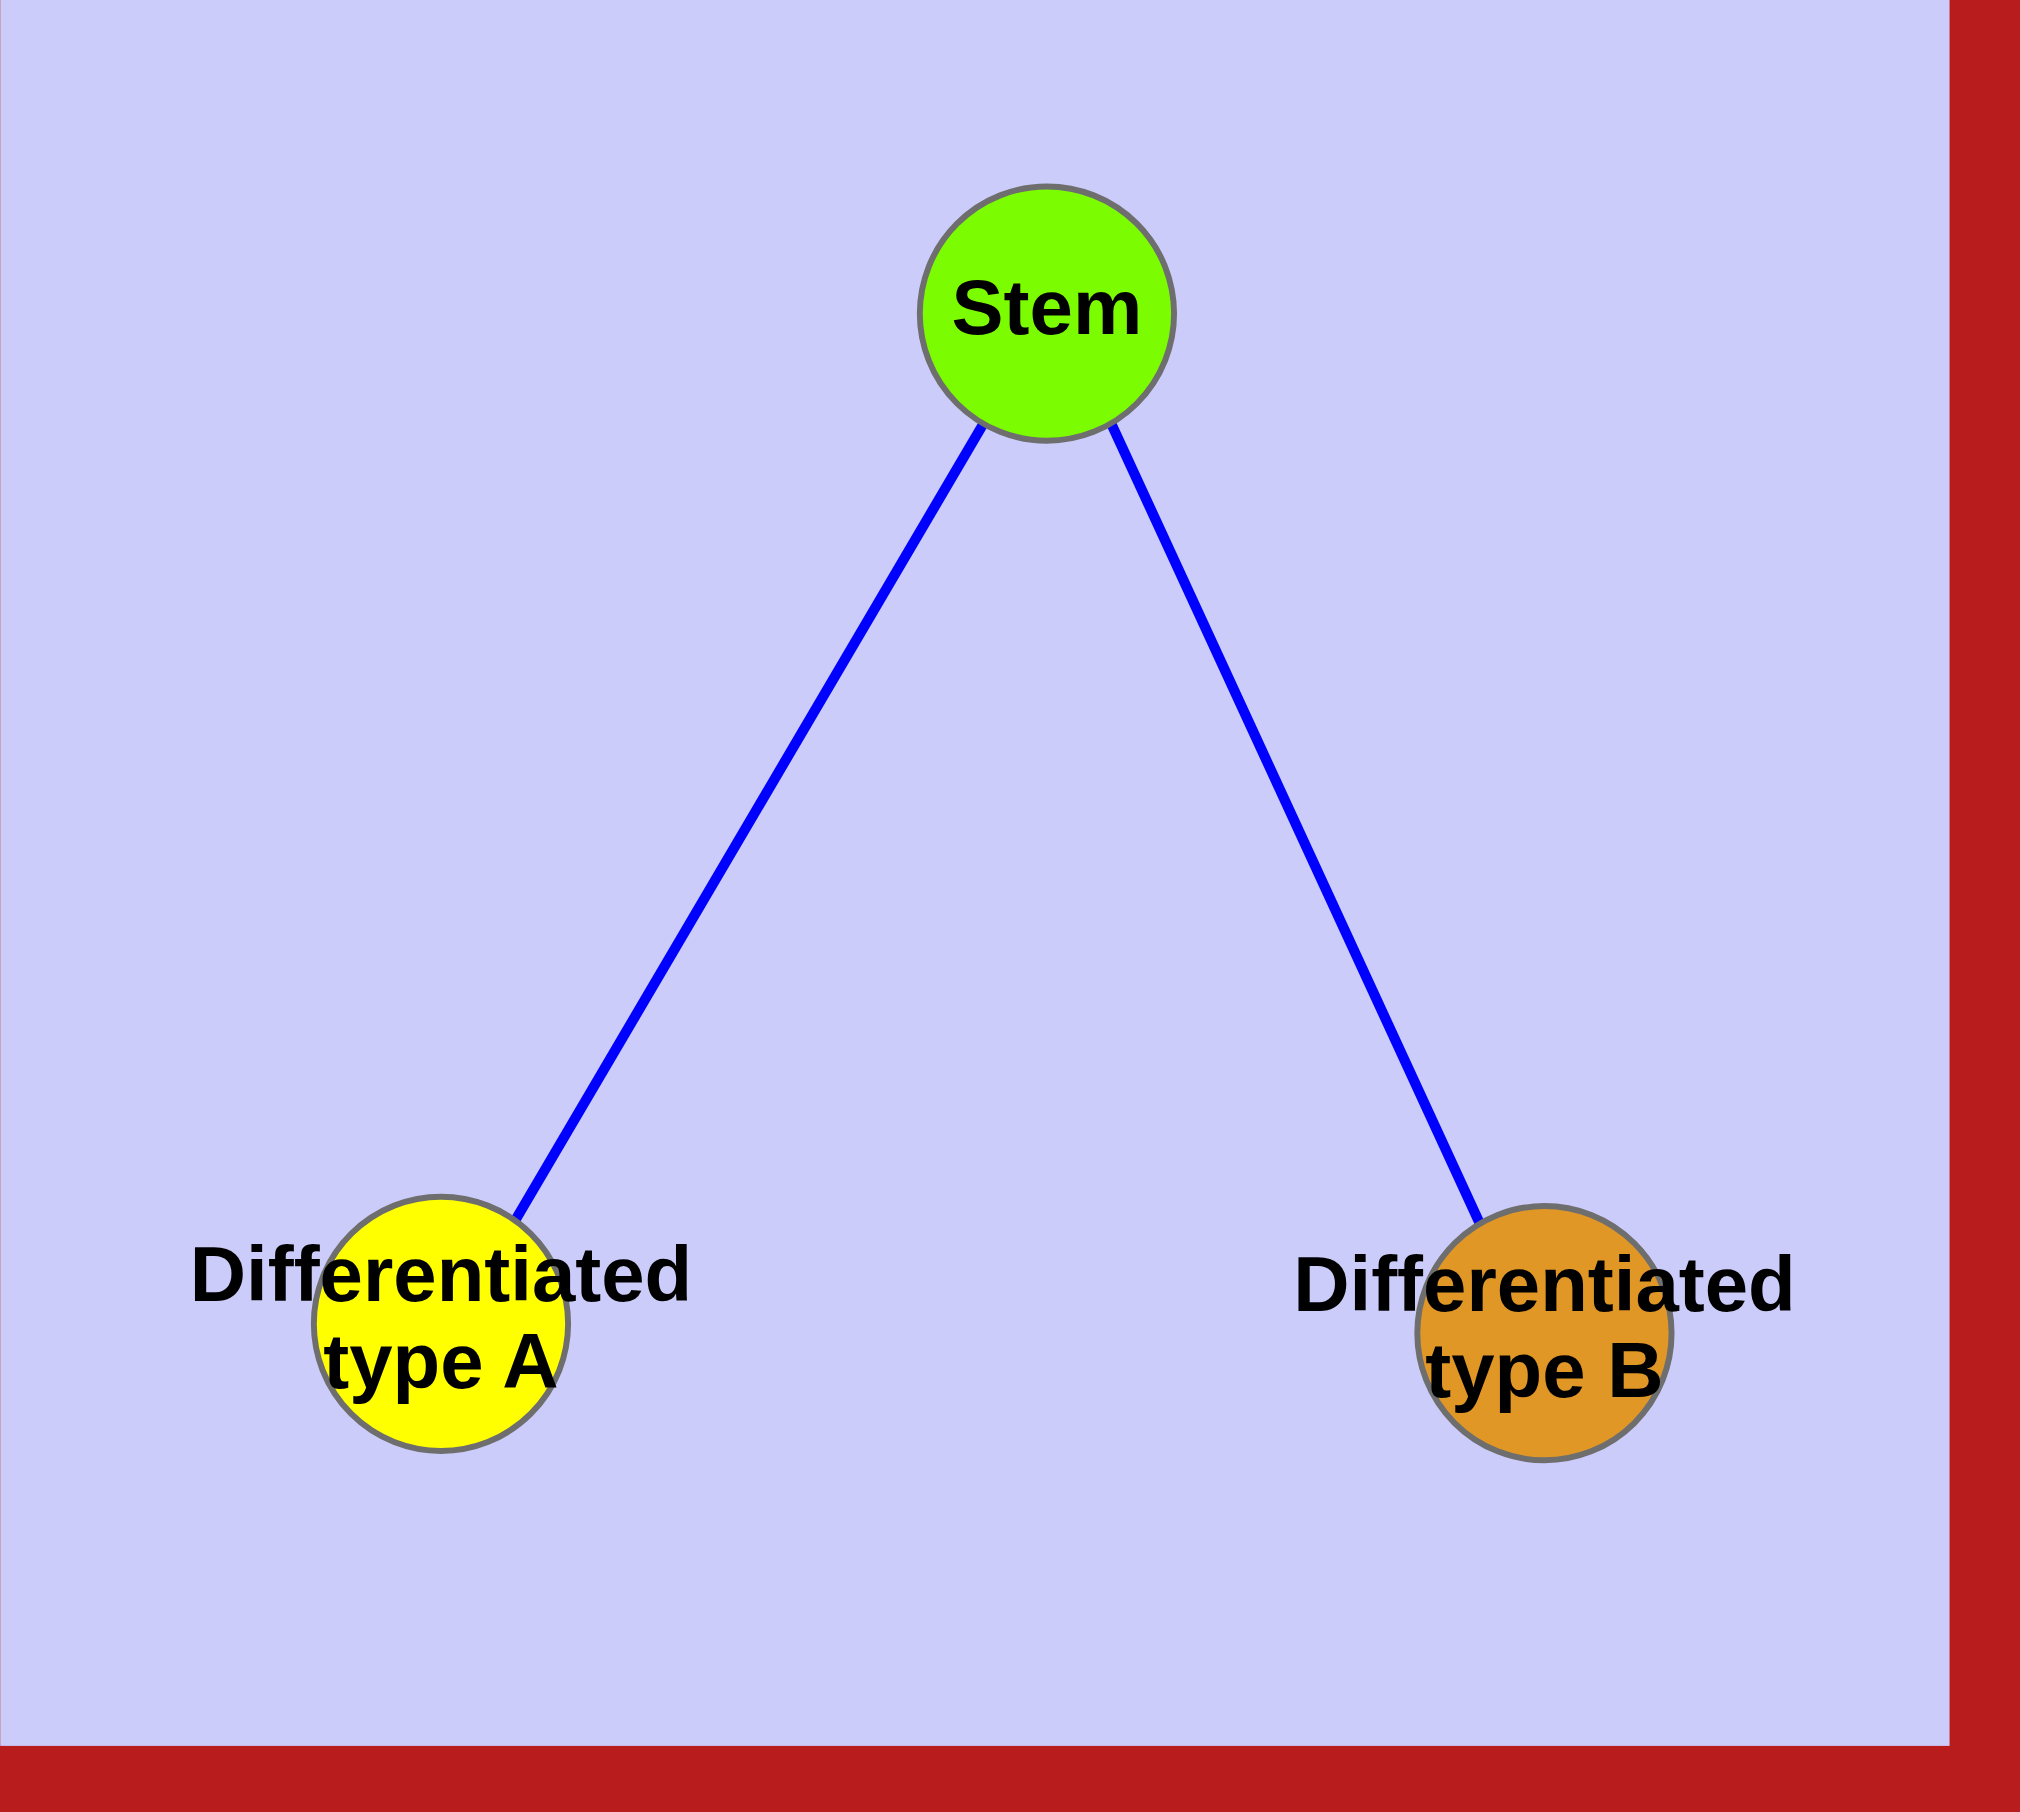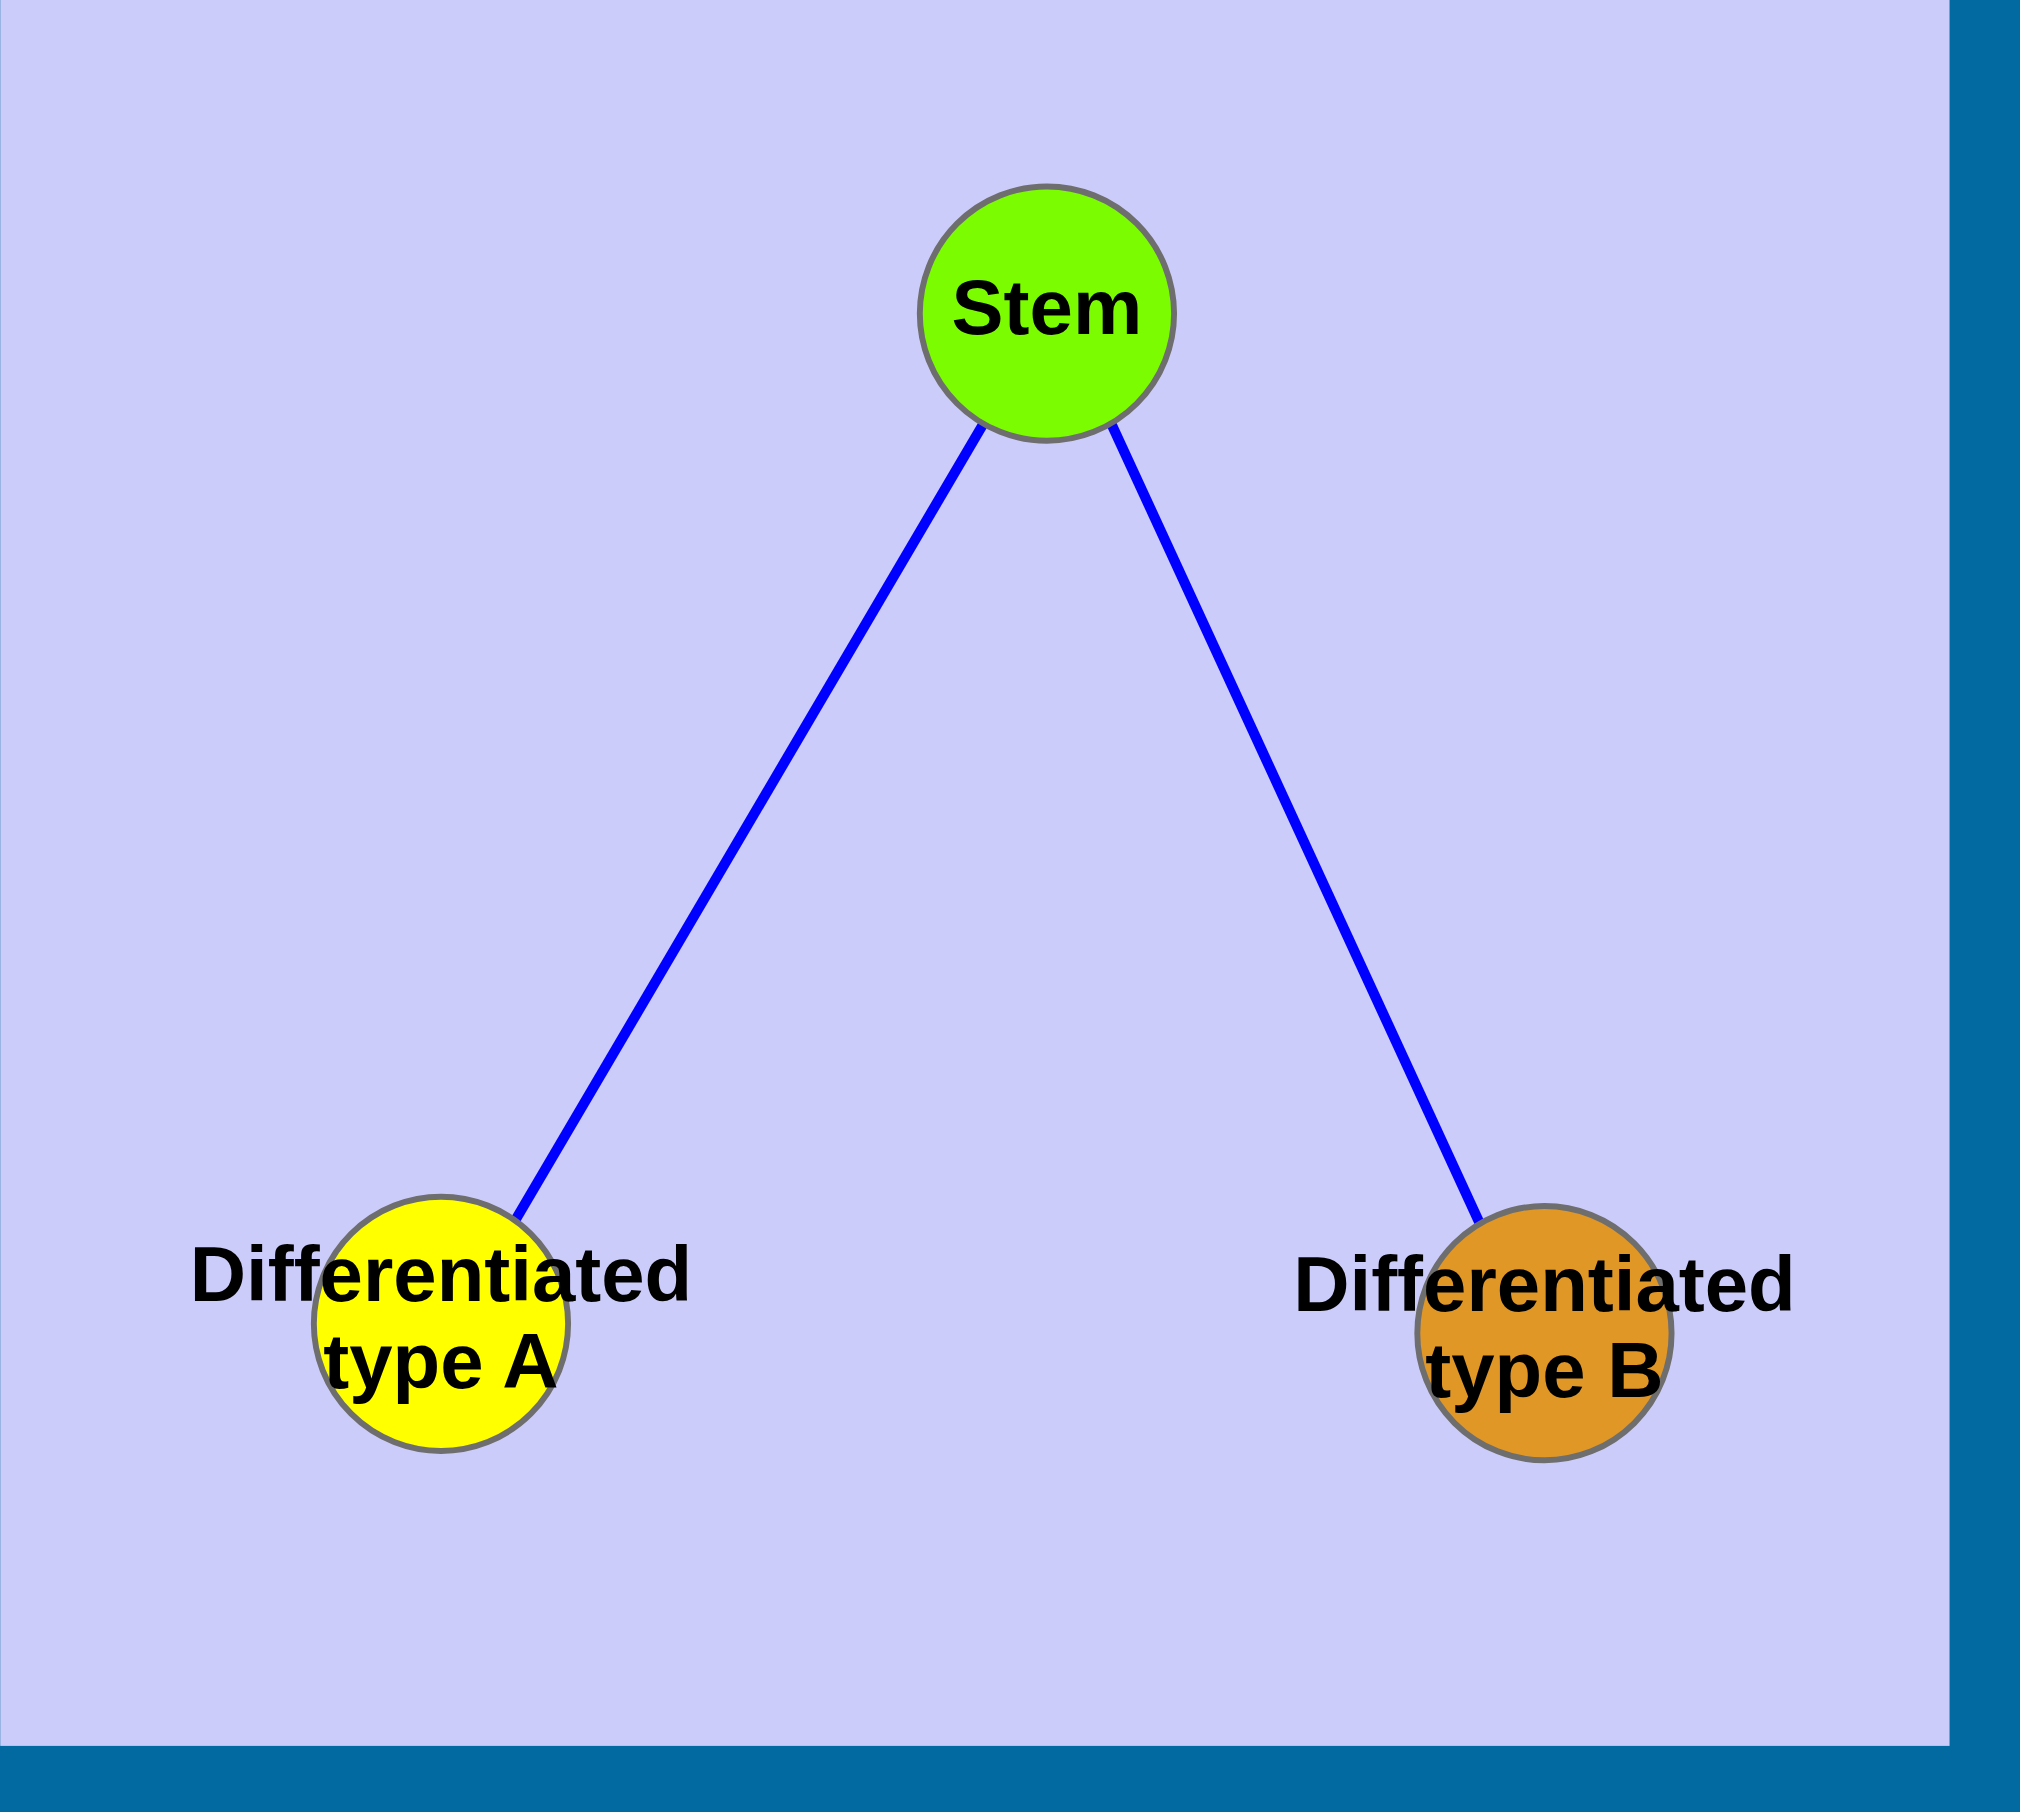--- a/index.html
+++ b/index.html
@@ -32,21 +32,21 @@
     font-weight: bold;
     fill: #000000;
     text-anchor: middle;
     dominant-baseline: middle;
     paint-order: normal;
   }
 </style>
 </head>
 <body>
 
-<div id="graph-canvas" style="background: #0369a1;">
+<div id="graph-canvas" style="background: #b91c1c;">
   <svg id="graph-svg" viewBox="0 0 2384 2138">
 
     <rect id="bg-rect" x="0" y="0" width="2300" height="2060" fill="#ccccfa"></rect>
 
     <g id="edges-group">
         <line x1="1160" y1="500" x2="607" y2="1441" stroke="#0000ff" stroke-width="12" stroke-linecap="butt"></line>
         <line x1="1311" y1="500" x2="1745" y2="1442" stroke="#0000ff" stroke-width="12" stroke-linecap="butt"></line>
       </g>
 
     <g id="nodes-group">

